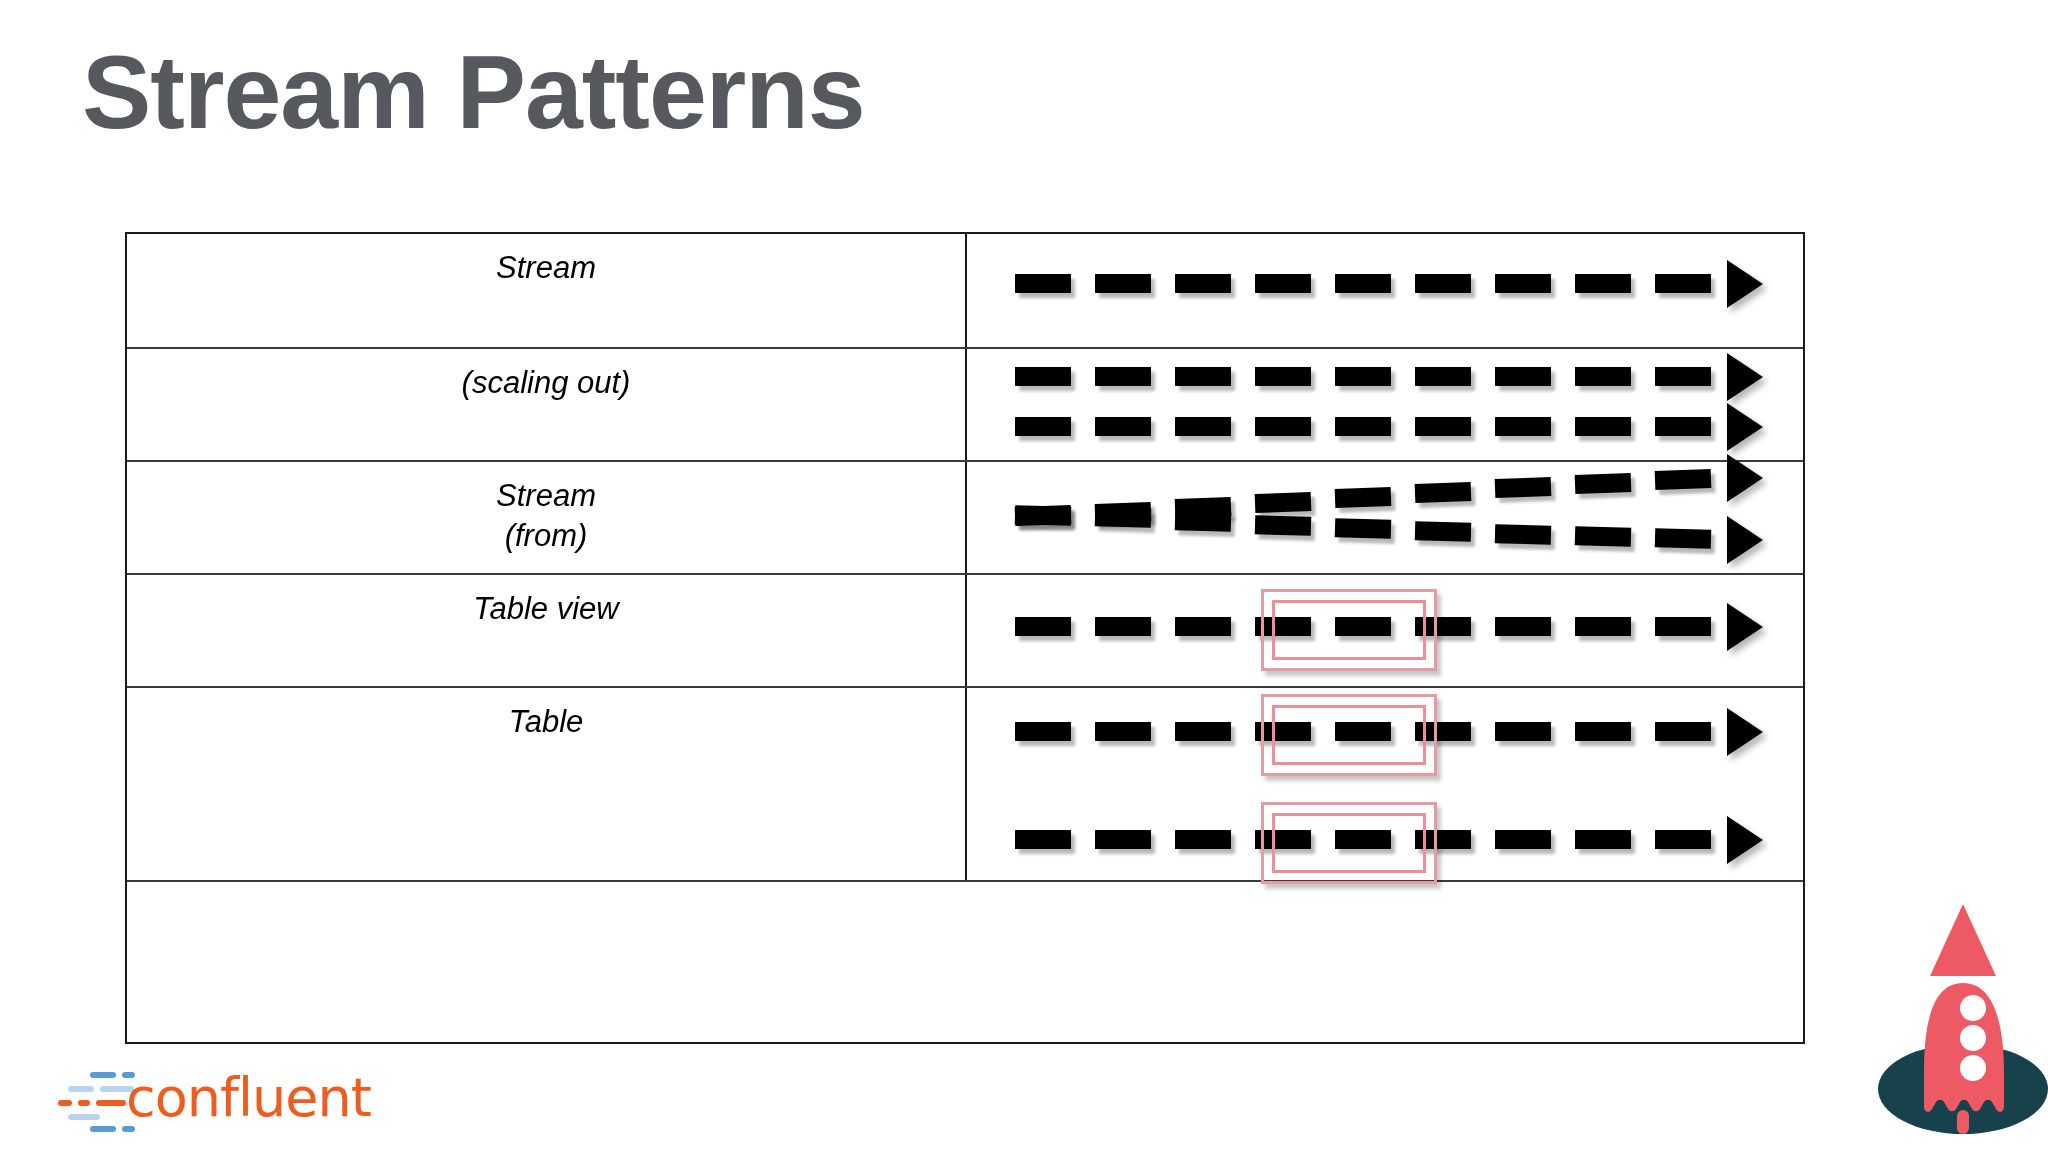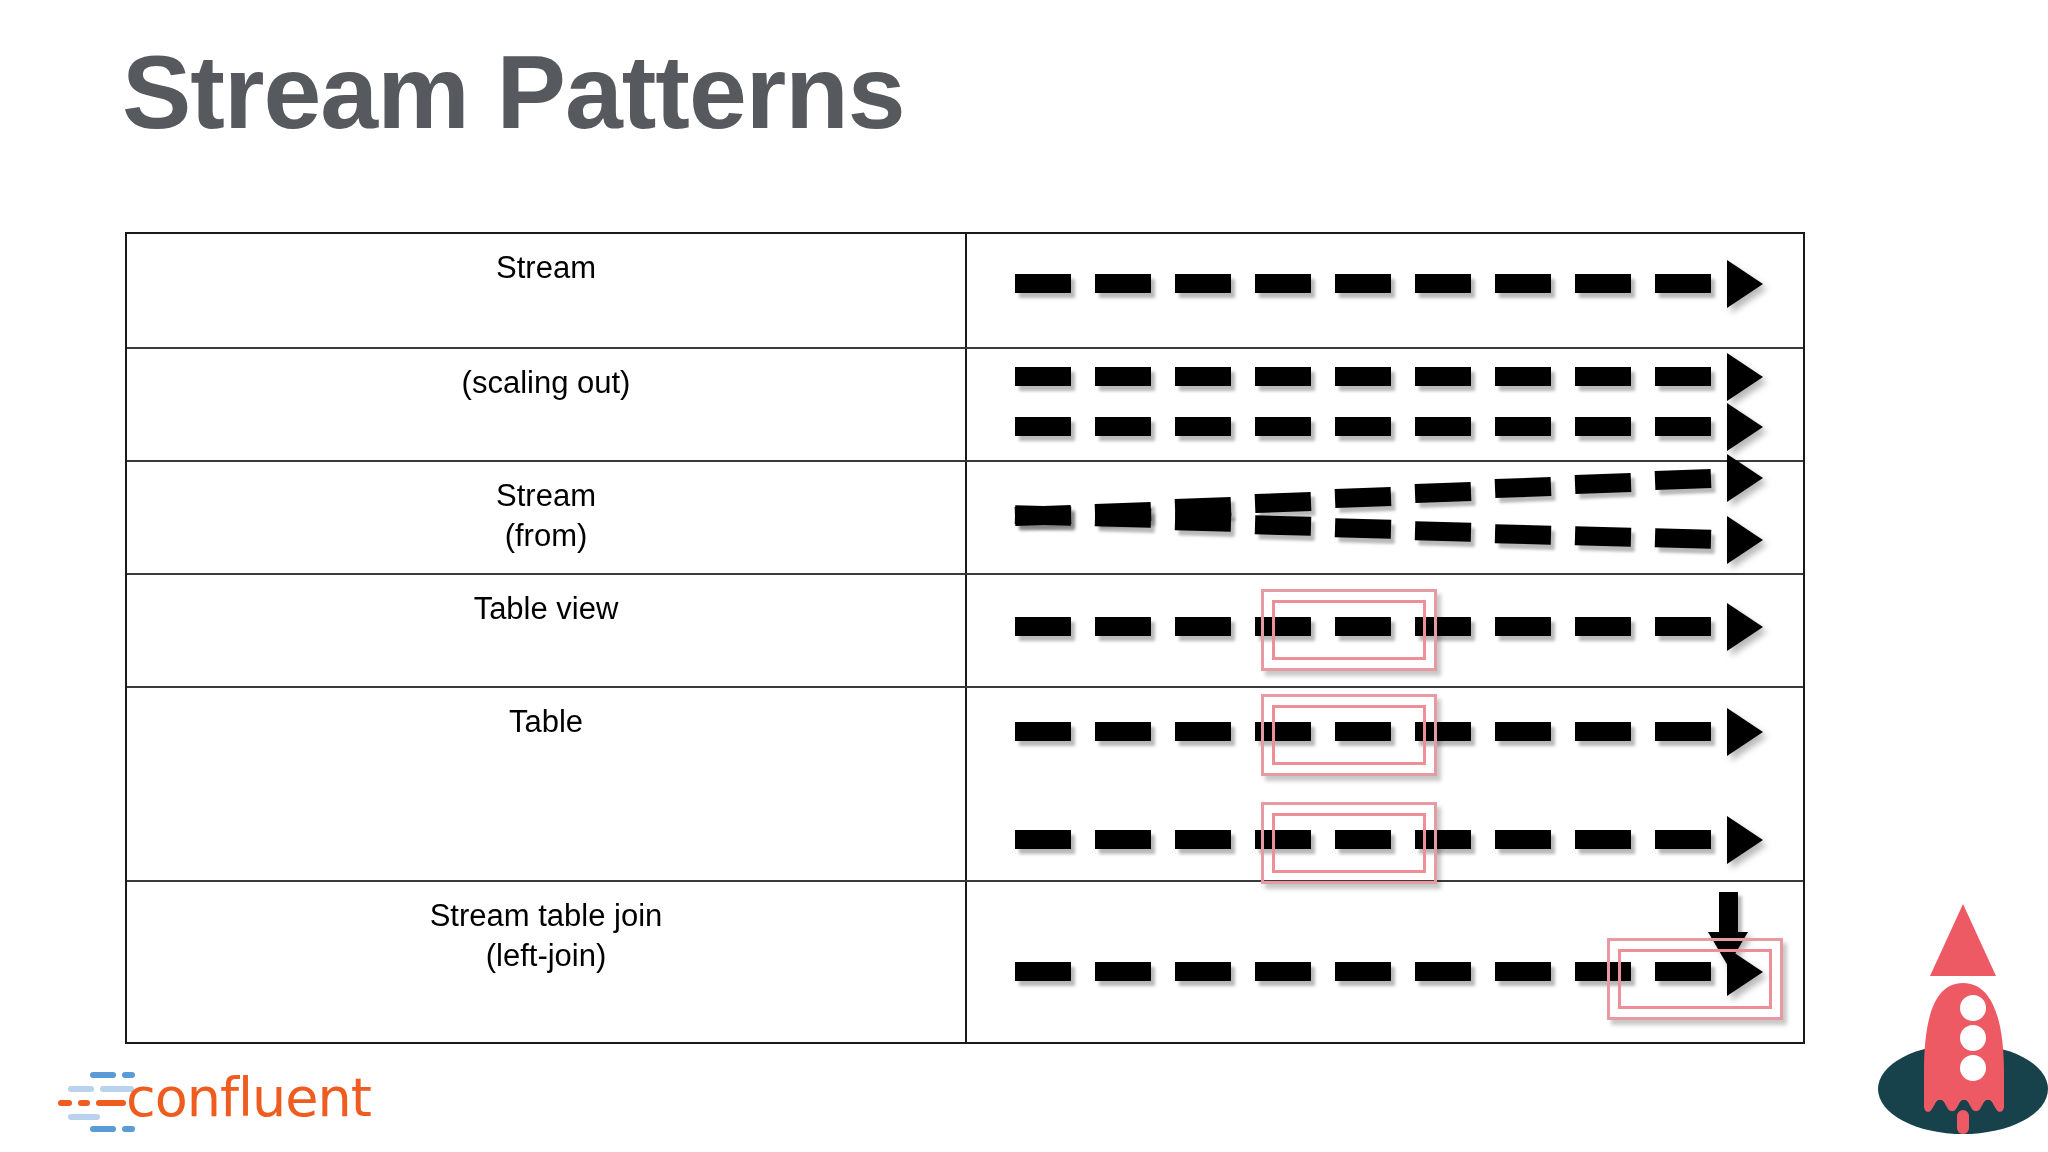--- a/index.html
+++ b/index.html
@@ -14,21 +14,20 @@
   
   #slide-title{
     position:absolute;
     left:82px; top:38px;
     font-size:104px;
     font-weight:bold;
     color:#565a5e;
     letter-spacing:-1px;
     line-height:1.05;
     white-space:nowrap;
-    margin-left:40px;
   }
 
   
   #patterns-table{
     position:absolute;
     left:125px; top:232px;
     width:1680px; height:812px;
     border:2px solid #1a1a1a;
     box-sizing:border-box;
   }
@@ -49,20 +48,21 @@
     align-items:center;
     justify-content:flex-start;
     padding-top:14px;
   }
   .label-cell .lbl{
     font-size:31px;
     color:#000;
     line-height:1.28;
     text-align:left;
     white-space:nowrap;
+    font-style:italic;
   }
   .diagram-cell{
     flex:1;
     position:relative;
   }
 
   
   .arrow-row{
     position:absolute;
     height:26px;
@@ -287,43 +287,20 @@
         <div class="dash" style="left:400px;top:0px;"></div>
         <div class="dash" style="left:480px;top:0px;"></div>
         <div class="dash" style="left:560px;top:0px;"></div>
         <div class="dash" style="left:640px;top:0px;"></div>
         <div class="arrowhead" style="left:712px;top:-14px;"></div>
       </div>
       <div class="winbox" style="left:294px;top:114px;width:176px;height:82px;z-index:5;"></div>
     </div>
   </div>
 
-  <div class="trow last" style="top:648px;height:160px;">
-    <div class="label-cell">
-      <div class="lbl">Stream table join</div>
-      <div class="lbl">(left-join)</div>
-    </div>
-    <div class="diagram-cell">
-      <div class="arrow-row" style="left:48px;top:80px;width:700px;">
-        <div class="dash" style="left:0px;top:0px;"></div>
-        <div class="dash" style="left:80px;top:0px;"></div>
-        <div class="dash" style="left:160px;top:0px;"></div>
-        <div class="dash" style="left:240px;top:0px;"></div>
-        <div class="dash" style="left:320px;top:0px;"></div>
-        <div class="dash" style="left:400px;top:0px;"></div>
-        <div class="dash" style="left:480px;top:0px;"></div>
-        <div class="dash" style="left:560px;top:0px;"></div>
-        <div class="dash" style="left:640px;top:0px;"></div>
-        <div class="arrowhead" style="left:712px;top:-14px;"></div>
-      </div>
-      <div class="down-stem" style="left:752px;top:10px;height:44px;"></div>
-      <div class="arrowhead-down" style="left:741px;top:50px;"></div>
-      <div class="winbox" style="left:640px;top:56px;width:176px;height:82px;"></div>
-    </div>
-  </div>
 
 </div>
 
 <div id="confluent-logo">
   <div class="lg-dash" style="left:42px;top:4px;width:26px;background:#5b9bd5;"></div>
   <div class="lg-dash" style="left:74px;top:4px;width:13px;background:#5b9bd5;"></div>
   <div class="lg-dash" style="left:20px;top:18px;width:26px;background:#b9d3ee;"></div>
   <div class="lg-dash" style="left:52px;top:18px;width:34px;background:#b9d3ee;"></div>
   <div class="lg-dash" style="left:10px;top:32px;width:14px;background:#ef5c1f;"></div>
   <div class="lg-dash" style="left:30px;top:32px;width:12px;background:#ef5c1f;"></div>

